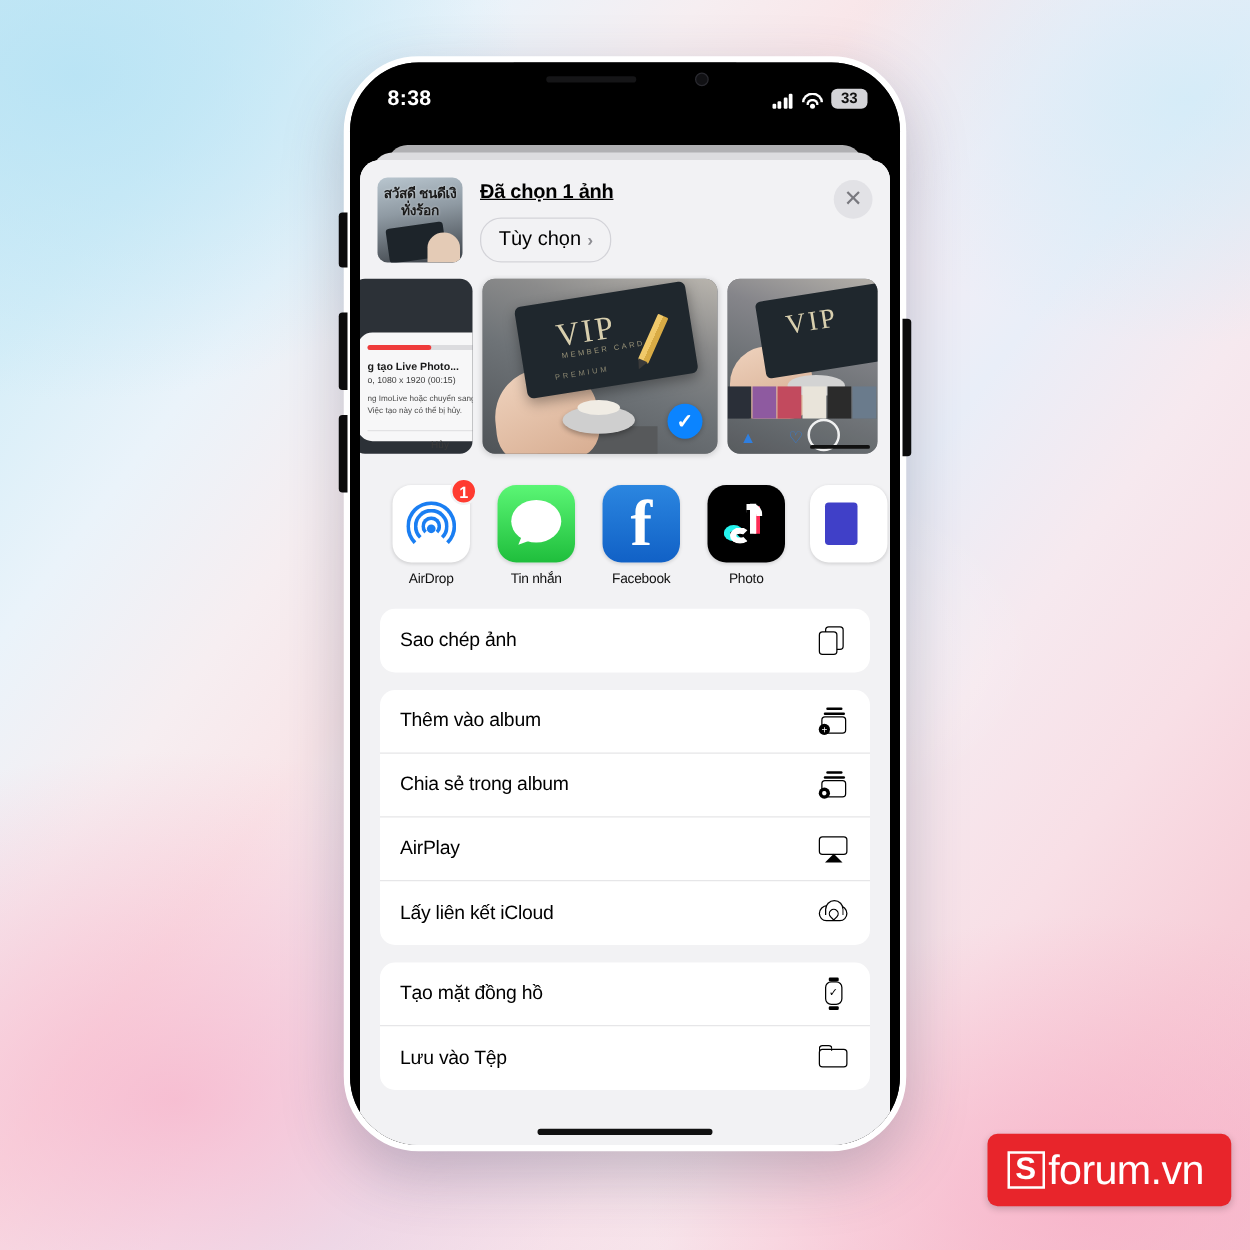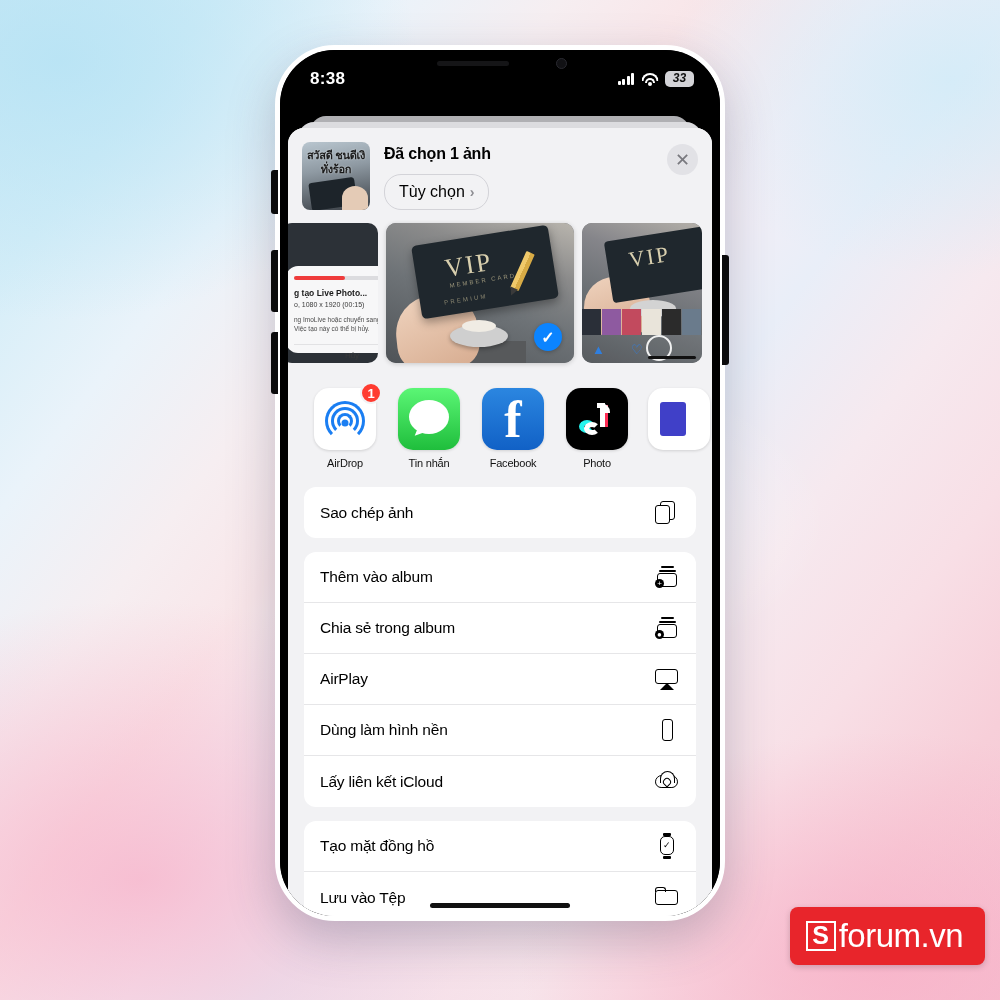--- a/index.html
+++ b/index.html
@@ -78,21 +78,21 @@
     width: 11px; height: 11px; border-radius: 50%;
     background: #111114; border: 1px solid #2a2a30;
   }
   #statusbar {
     position: absolute; top: 0; left: 0; right: 0; height: 48px;
     z-index: 15; color: #fff;
     display: flex; align-items: center; justify-content: space-between;
     padding: 10px 26px 0 30px;
   }
   #clock { font-size: 17px; font-weight: bold; letter-spacing: .3px; }
-  .sb-right { display: flex; align-items: center; gap: 7px; font-style: italic; }
+  .sb-right { display: flex; align-items: flex-end; gap: 7px; }
   .bars { display: flex; align-items: flex-end; gap: 1.5px; height: 12px; }
   .bars i { width: 3px; background: #fff; border-radius: 1px; display: block; }
   .bars i:nth-child(1){ height:4px; }
   .bars i:nth-child(2){ height:6px; }
   .bars i:nth-child(3){ height:9px; }
   .bars i:nth-child(4){ height:12px; background:#fff; }
   .wifi { width: 17px; height: 13px; position: relative; }
   .wifi span {
     position: absolute; left: 50%; transform: translateX(-50%);
     border: 2.2px solid #fff; border-bottom: none;
@@ -148,21 +148,21 @@
   }
   #thumb .th-card {
     position: absolute; bottom: 2px; left: 8px;
     width: 46px; height: 28px; background: #1d242a;
     transform: rotate(-8deg); border-radius: 3px;
   }
   #thumb .th-hand {
     position: absolute; bottom: 0; right: 2px;
     width: 26px; height: 24px; background: #e4cbb6; border-radius: 50% 50% 0 0;
   }
-  .hdr-text { flex: 1; padding-top: 3px; }
+  .hdr-text { flex: 1; padding-top: 3px; text-decoration: underline; }
   #sheet-title {
     font-size: 16px; color: #000; font-weight: 600; letter-spacing: -.2px;
   }
   #options-btn {
     margin-top: 11px;
     display: inline-flex; align-items: center; gap: 5px;
     background: #f2f2f4; border: 1px solid #d3d3d8;
     border-radius: 17px; padding: 8px 14px;
     font-size: 16px; color: #000; cursor: pointer; text-align: right;
   }
@@ -710,26 +710,20 @@
               </div>
             </div>
             <div class="row">
               <div class="txt">AirPlay</div>
               <div class="ri ic-airplay">
                 <div class="scr"></div>
                 <div class="tri"></div>
               </div>
             </div>
             <div class="row">
-              <div class="txt">Dùng làm hình nền</div>
-              <div class="ri ic-phone">
-                <div class="body"></div>
-              </div>
-            </div>
-            <div class="row">
               <div class="txt">Lấy liên kết iCloud</div>
               <div class="ri ic-link">
                 <div class="cloud"></div>
                 <div class="lk"></div>
               </div>
             </div>
           </div>
           <div class="group">
             <div class="row">
               <div class="txt">Tạo mặt đồng hồ</div>

